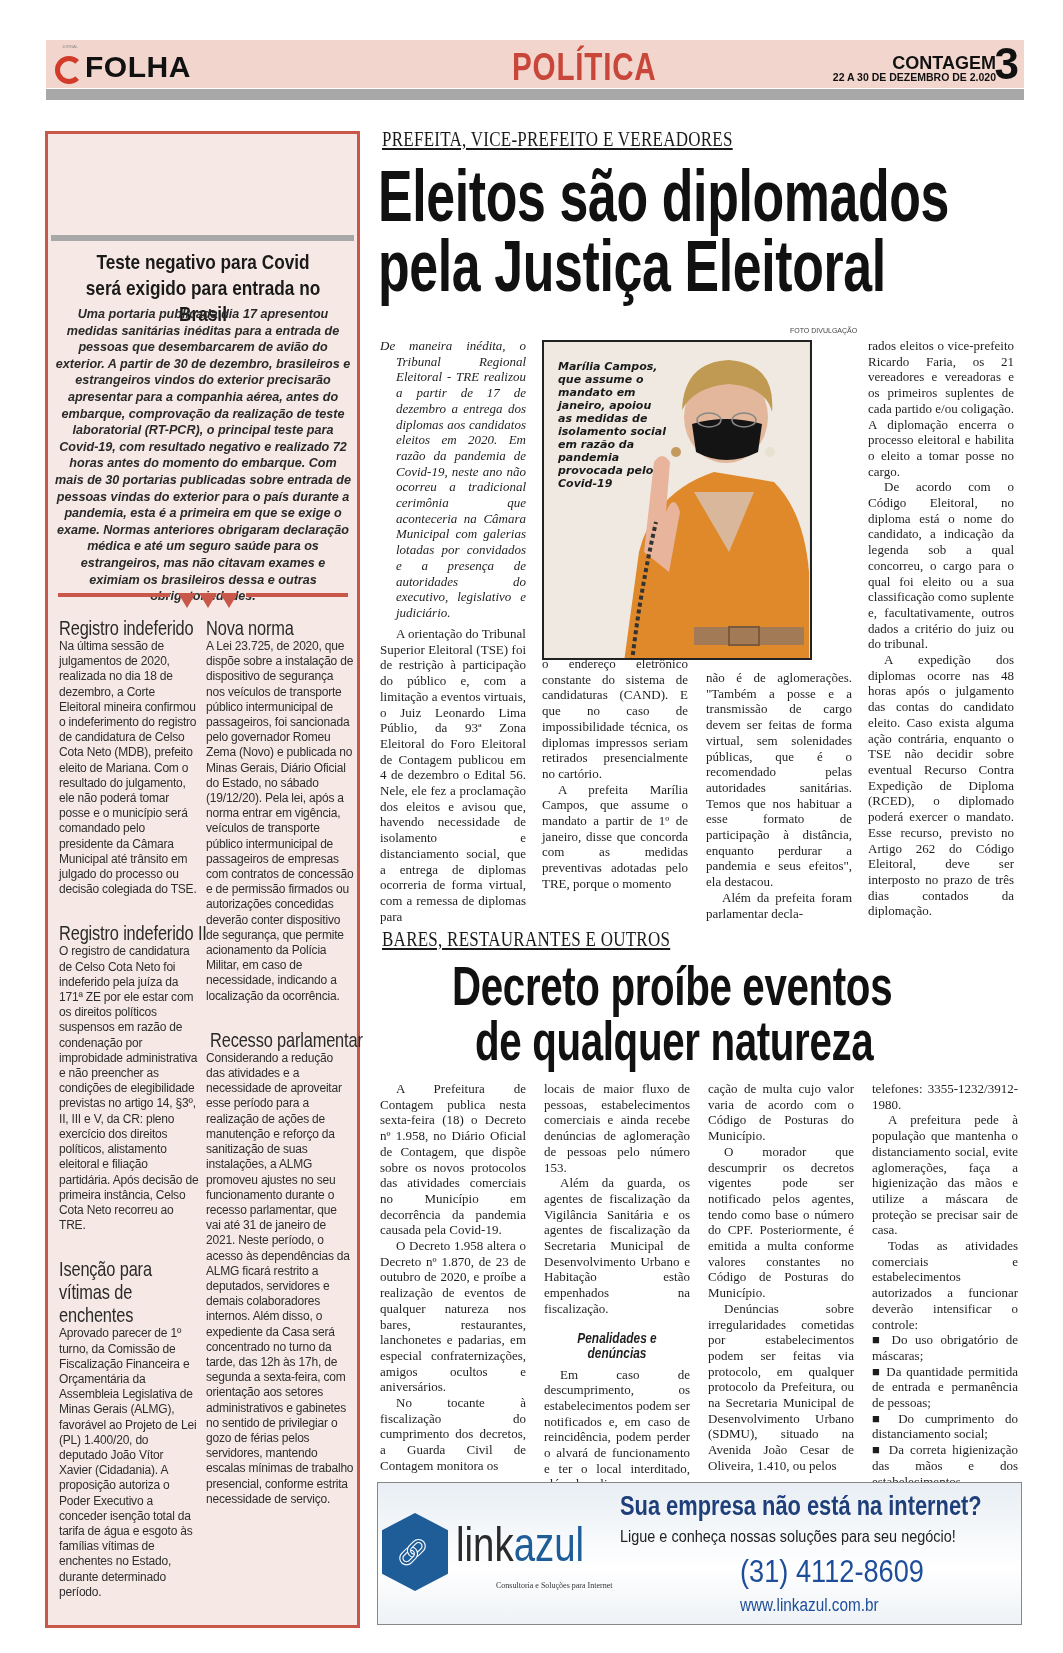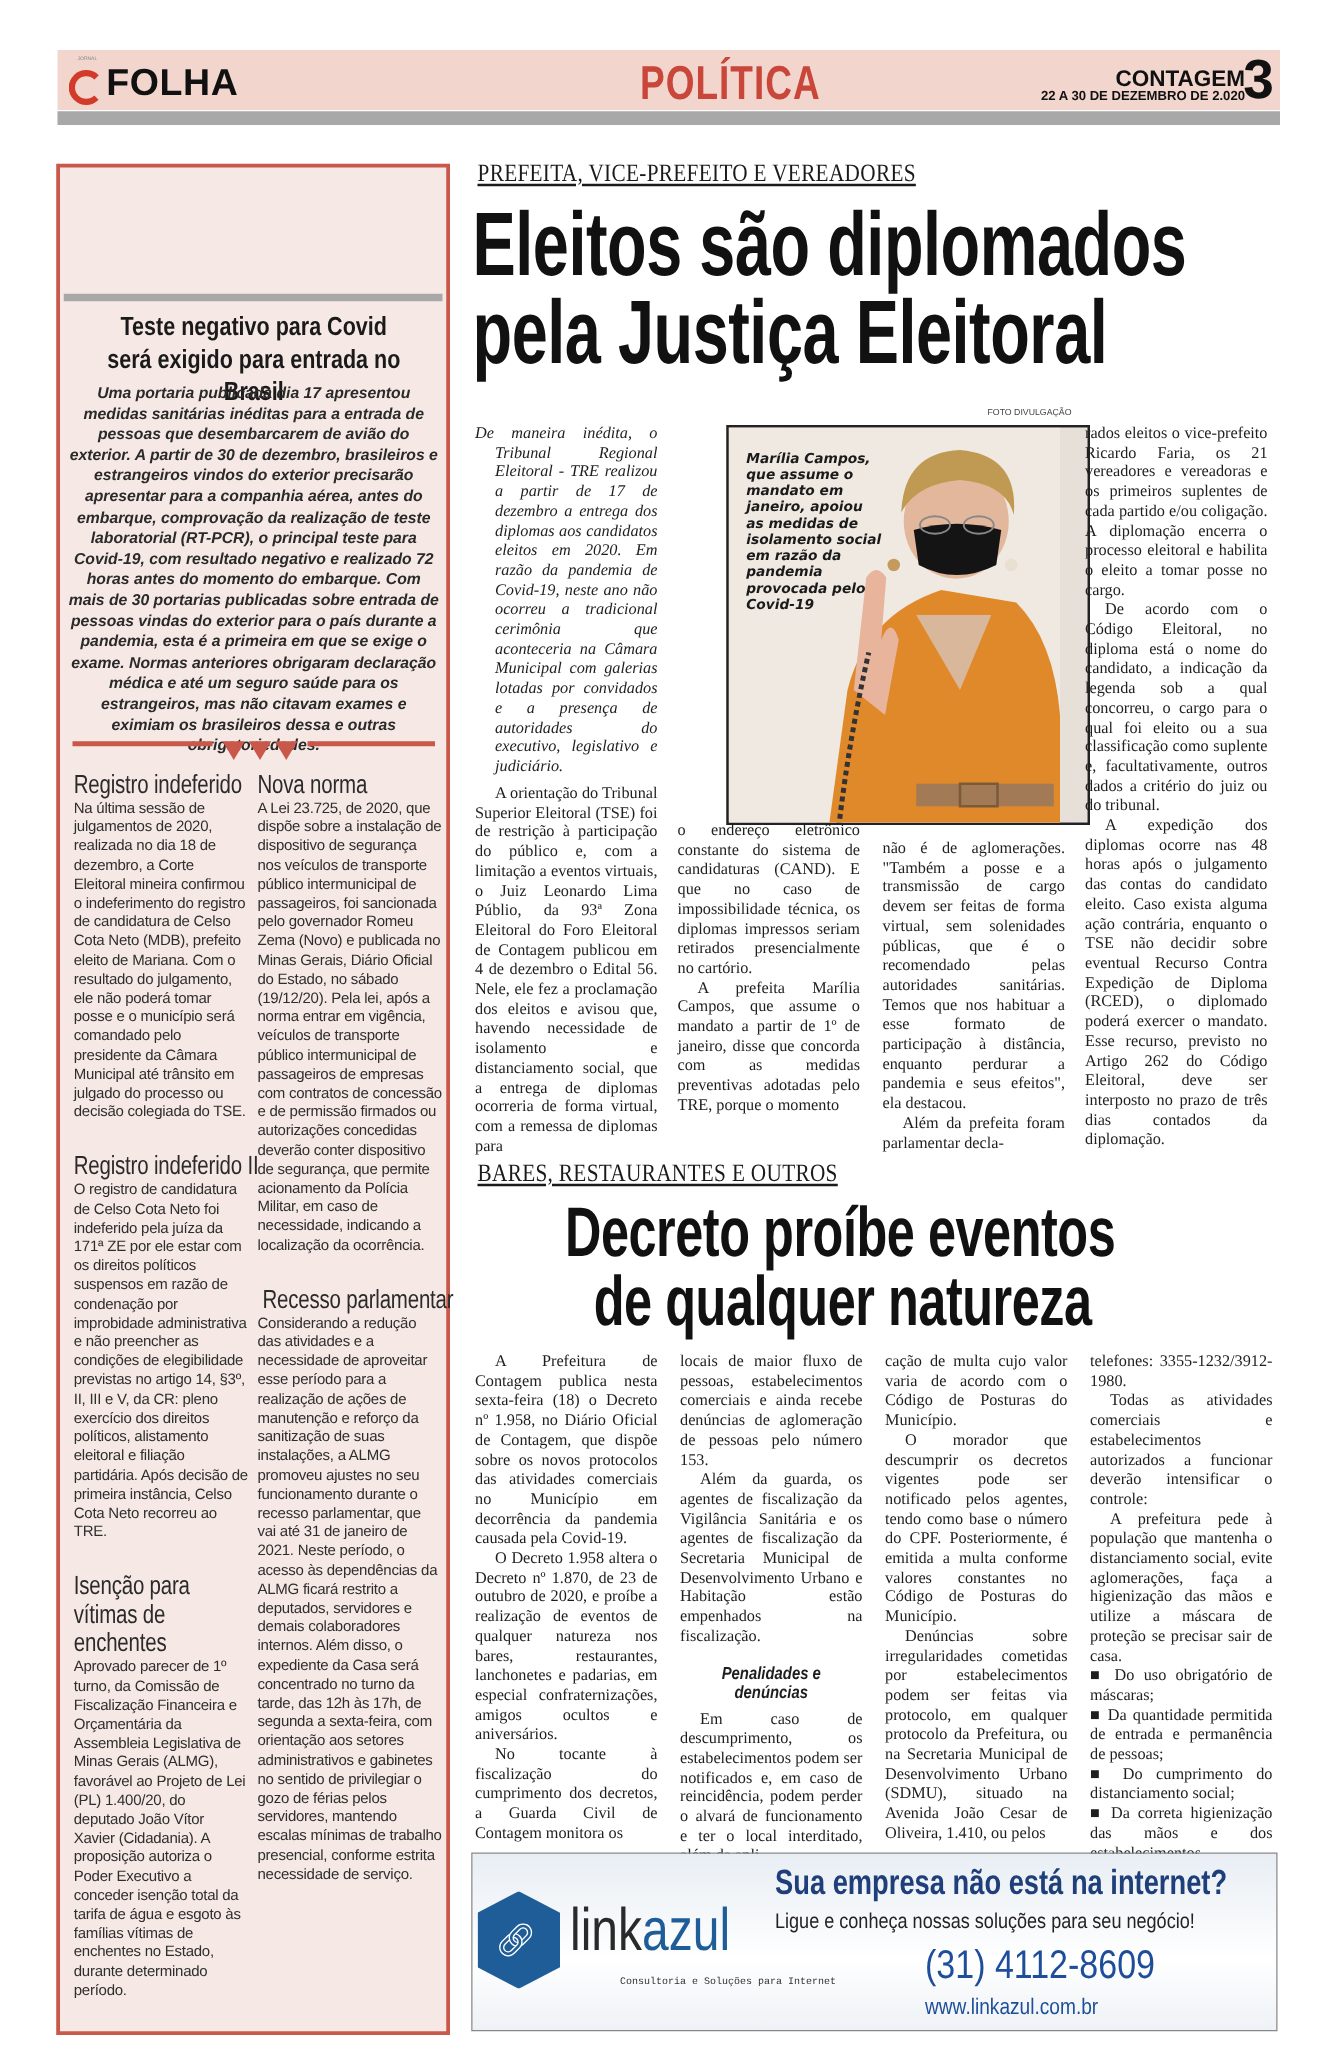--- a/index.html
+++ b/index.html
@@ -35,32 +35,32 @@
   .sb-col p { margin-bottom: 24px; }
 
   
   .kicker { position: absolute; font-family: "Liberation Serif", serif; font-size: 20px; color: #1a1a1a; text-decoration: underline; text-underline-offset: 2px; transform: scaleX(0.85); transform-origin: left; letter-spacing: 0.3px; }
   .headline { position: absolute; font-family: "Liberation Sans", sans-serif; font-weight: 700; color: #111; transform: scaleX(0.72); transform-origin: left; white-space: nowrap; letter-spacing: -0.5px; }
   .body-col { position: absolute; font-family: "Liberation Serif", serif; font-size: 13px; line-height: 15.7px; color: #1e1e1e; text-align: justify; hyphens: auto; }
   .body-col p { text-indent: 16px; }
   .body-col p.noindent { text-indent: 0; }
   .lead-italic { font-style: italic; }
   .lead-italic p { text-indent: 0; padding-left: 16px; }
-  .photo { position: absolute; left: 542px; top: 340px; width: 291px; height: 320px; border: 2px solid #222; overflow: hidden; background: linear-gradient(90deg, #f4efe9 0%, #efe8e1 40%, #e5dfd7 100%); margin-left: 39px; }
+  .photo { position: absolute; left: 542px; top: 340px; width: 270px; height: 320px; border: 2px solid #222; overflow: hidden; background: linear-gradient(90deg, #f4efe9 0%, #efe8e1 40%, #e5dfd7 100%); }
   .photo-credit { position: absolute; left: 790px; top: 327px; font-family: "Liberation Sans", sans-serif; font-size: 7px; color: #444; }
   .caption { position: absolute; left: 14px; top: 18px; width: 110px; font-family: "DejaVu Sans", sans-serif; font-weight: 700; font-style: italic; font-size: 11px; line-height: 13px; color: #1a1a1a; }
   .body-sub { font-family: "Liberation Sans", sans-serif; font-weight: 700; font-style: italic; font-size: 14px; line-height: 15px; text-align: center; margin: 14px 0 6px 0; transform: scaleX(0.85); }
 
   
   .ad { position: absolute; left: 377px; top: 1482px; width: 645px; height: 143px; border: 1px solid #888; background: linear-gradient(180deg, #e8eef4 0%, #ffffff 60%, #eef2f6 100%); overflow: hidden; }
   .ad-hex { position: absolute; left: 4px; top: 30px; width: 66px; height: 78px; background: #1e5d98; clip-path: polygon(50% 0%, 100% 22%, 100% 78%, 50% 100%, 0% 78%, 0% 22%); }
   .ad-chain { position: absolute; left: 18px; top: 54px; color: #fff; font-size: 26px; font-family: "DejaVu Sans", sans-serif; }
   .ad-brand { position: absolute; left: 78px; top: 34px; font-family: "Liberation Sans", sans-serif; font-size: 48px; font-weight: 400; color: #2a2a2a; transform: scaleX(0.8); transform-origin: left; }
   .ad-brand span { color: #1e5d98; }
-  .ad-sub { position: absolute; left: 78px; top: 98px; font-family: Liberation Mono, monospace; font-size: 8px; color: #333; padding-left: 40px; }
+  .ad-sub { position: absolute; left: 78px; top: 98px; font-family: Liberation Serif, serif; font-size: 8px; color: #333; padding-left: 40px; }
   .ad-title { position: absolute; left: 242px; top: 7px; font-family: "Liberation Sans", sans-serif; font-size: 28px; font-weight: 700; color: #1f3f7a; transform: scaleX(0.78); transform-origin: left; white-space: nowrap; }
   .ad-line2 { position: absolute; left: 242px; top: 44px; font-family: "Liberation Sans", sans-serif; font-size: 17px; color: #222; transform: scaleX(0.85); transform-origin: left; white-space: nowrap; }
   .ad-phone { position: absolute; left: 362px; top: 70px; font-family: "Liberation Sans", sans-serif; font-size: 32px; color: #1e4e9a; transform: scaleX(0.85); transform-origin: left; white-space: nowrap; }
   .ad-url { position: absolute; left: 362px; top: 112px; font-family: "Liberation Sans", sans-serif; font-size: 18px; color: #1e4e9a; transform: scaleX(0.85); transform-origin: left; white-space: nowrap; }
 </style>
 </head>
 <body>
 
 <div class="masthead"></div>
 <div class="masthead-bar"></div>
@@ -162,22 +162,22 @@
   <div class="body-sub">Penalidades e denúncias</div>
   <p>Em caso de descumprimento, os estabelecimentos podem ser notificados e, em caso de reincidência, podem perder o alvará de funcionamento e ter o local interditado, além da apli-</p>
 </div>
 <div class="body-col" style="left:708px;top:1081px;width:146px">
   <p class="noindent">cação de multa cujo valor varia de acordo com o Código de Posturas do Município.</p>
   <p>O morador que descumprir os decretos vigentes pode ser notificado pelos agentes, tendo como base o número do CPF. Posteriormente, é emitida a multa conforme valores constantes no Código de Posturas do Município.</p>
   <p>Denúncias sobre irregularidades cometidas por estabelecimentos podem ser feitas via protocolo, em qualquer protocolo da Prefeitura, ou na Secretaria Municipal de Desenvolvimento Urbano (SDMU), situado na Avenida João Cesar de Oliveira, 1.410, ou pelos</p>
 </div>
 <div class="body-col" style="left:872px;top:1081px;width:146px">
   <p class="noindent">telefones: 3355-1232/3912-1980.</p>
+  <p>A prefeitura pede à população que mantenha o distanciamento social, evite aglomerações, faça a higienização das mãos e utilize a máscara de proteção se precisar sair de casa.</p>
   <p>Todas as atividades comerciais e estabelecimentos autorizados a funcionar deverão intensificar o controle:</p>
-  <p>A prefeitura pede à população que mantenha o distanciamento social, evite aglomerações, faça a higienização das mãos e utilize a máscara de proteção se precisar sair de casa.</p>
   <p class="noindent"><span>■ </span><span>Do uso obrigatório de máscaras;</span></p>
   <p class="noindent"><span>■ </span><span>Da quantidade permitida de entrada e permanência de pessoas;</span></p>
   <p class="noindent"><span>■ </span><span>Do cumprimento do distanciamento social;</span></p>
   <p class="noindent"><span>■ </span><span>Da correta higienização das mãos e dos estabelecimentos.</span></p>
 </div>
 
 <div class="ad">
   <div class="ad-hex"></div>
   <div class="ad-chain">🔗︎</div>
   <div class="ad-brand"><span style="color:#2a2a2a">link</span><span>azul</span></div>

